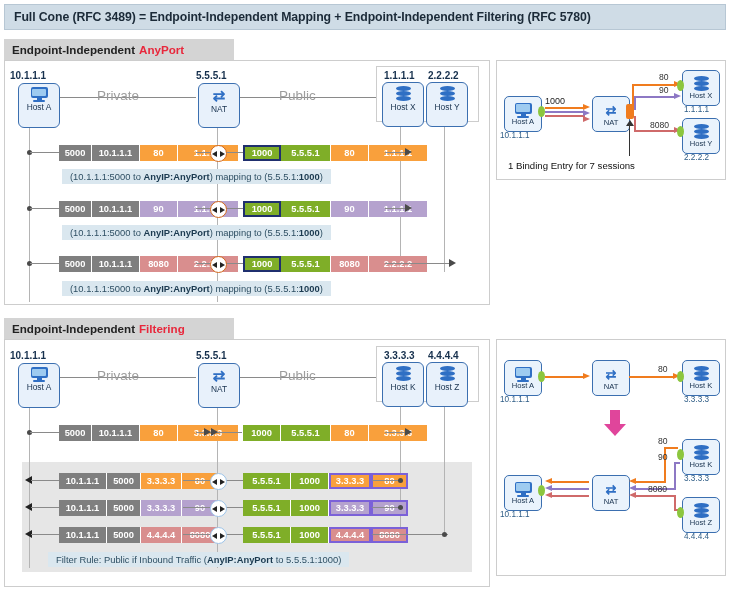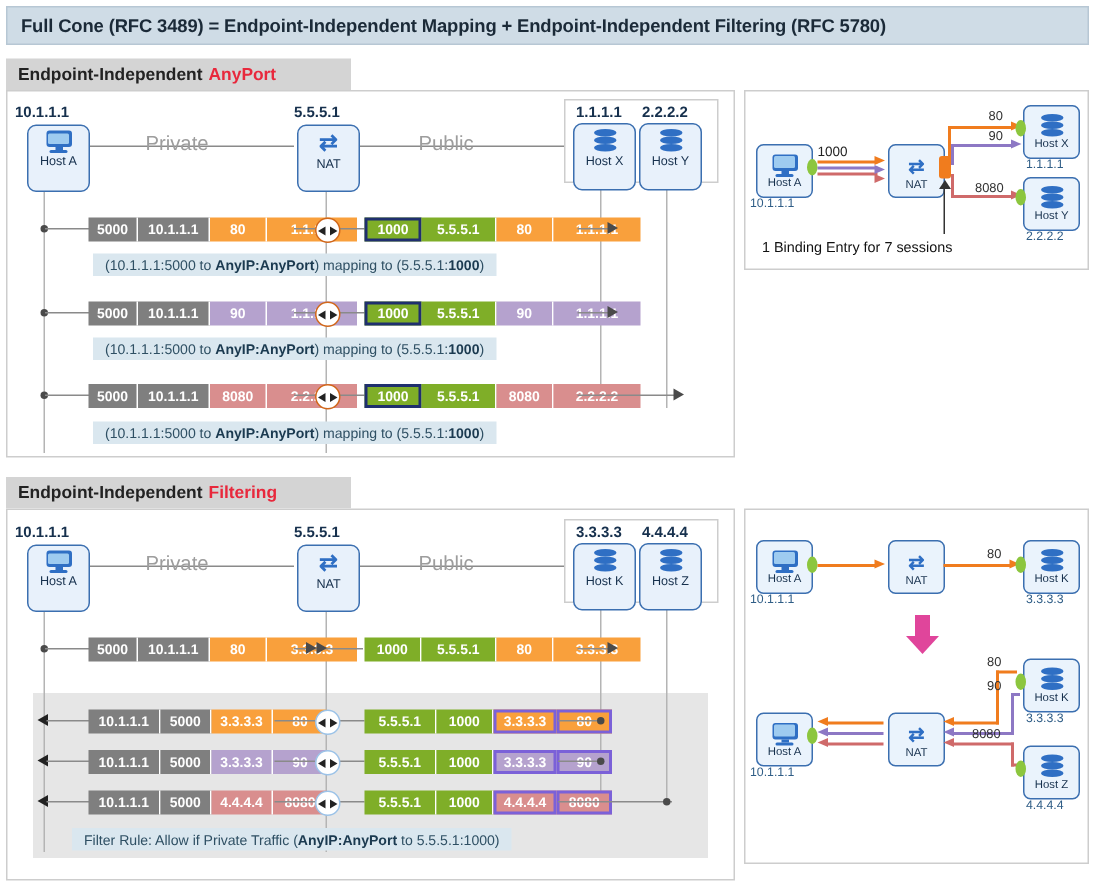--- a/index.html
+++ b/index.html
@@ -463,21 +463,21 @@
 <div class="pkt" style="left:243px;top:527px;">
   <span class="c-green" style="width:48px;">5.5.5.1</span>
   <span class="c-green" style="width:38px;">1000</span>
   <span class="c-red bdr-purple" style="width:42px;border-right:none;">4.4.4.4</span>
   <span class="c-red bdr-purple" style="width:37px;border-left:none;">8080</span>
 </div>
 <div class="hline" style="left:372px;top:534px;width:76px;"></div>
 <div class="dot" style="left:442px;top:532px;"></div>
 
 <div class="cap-note" style="left:48px;top:552px;">
-  <span>Filter Rule: Allow if Private Traffic (</span><b>AnyIP:AnyPort</b><span> to 5.5.5.1:1000)</span>
+  <span>Filter Rule: Public if Inbound Traffic (</span><b>AnyIP:AnyPort</b><span> to 5.5.5.1:1000)</span>
 </div>
 
 <div class="abs panel" style="left:496px;top:339px;width:230px;height:237px;"></div>
 
 <div class="rnode" style="left:504px;top:360px;">
   <span class="mon">
       <i></i>
       <b></b>
       <u></u>
     </span>

